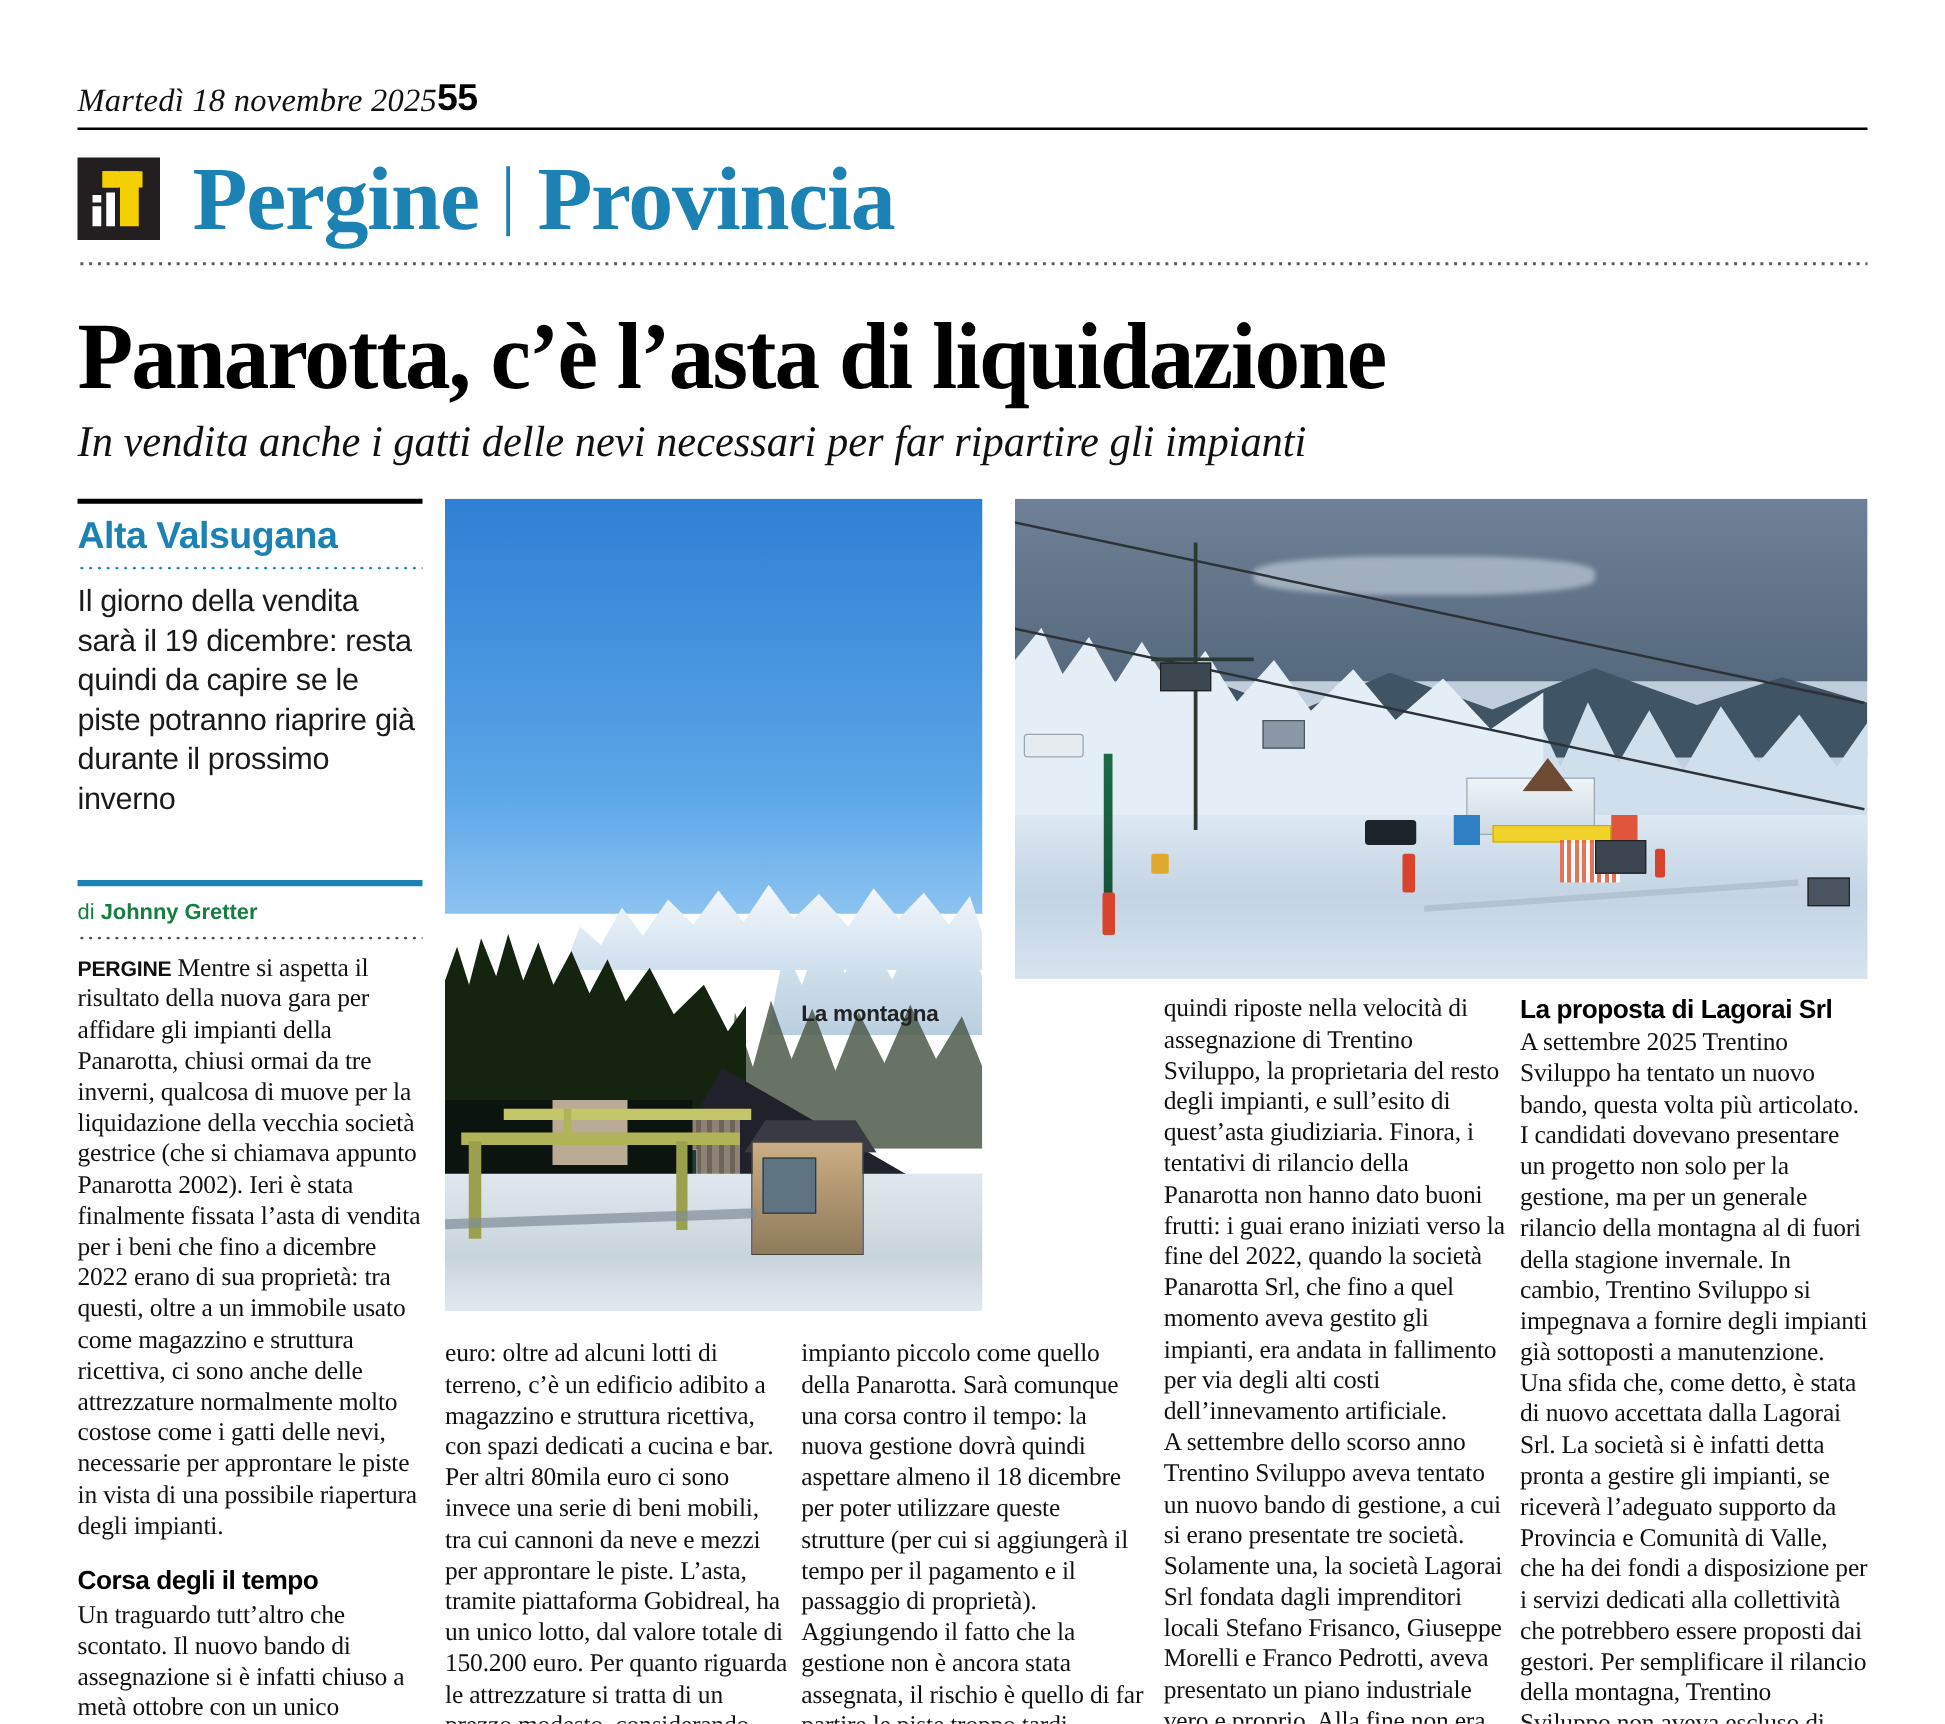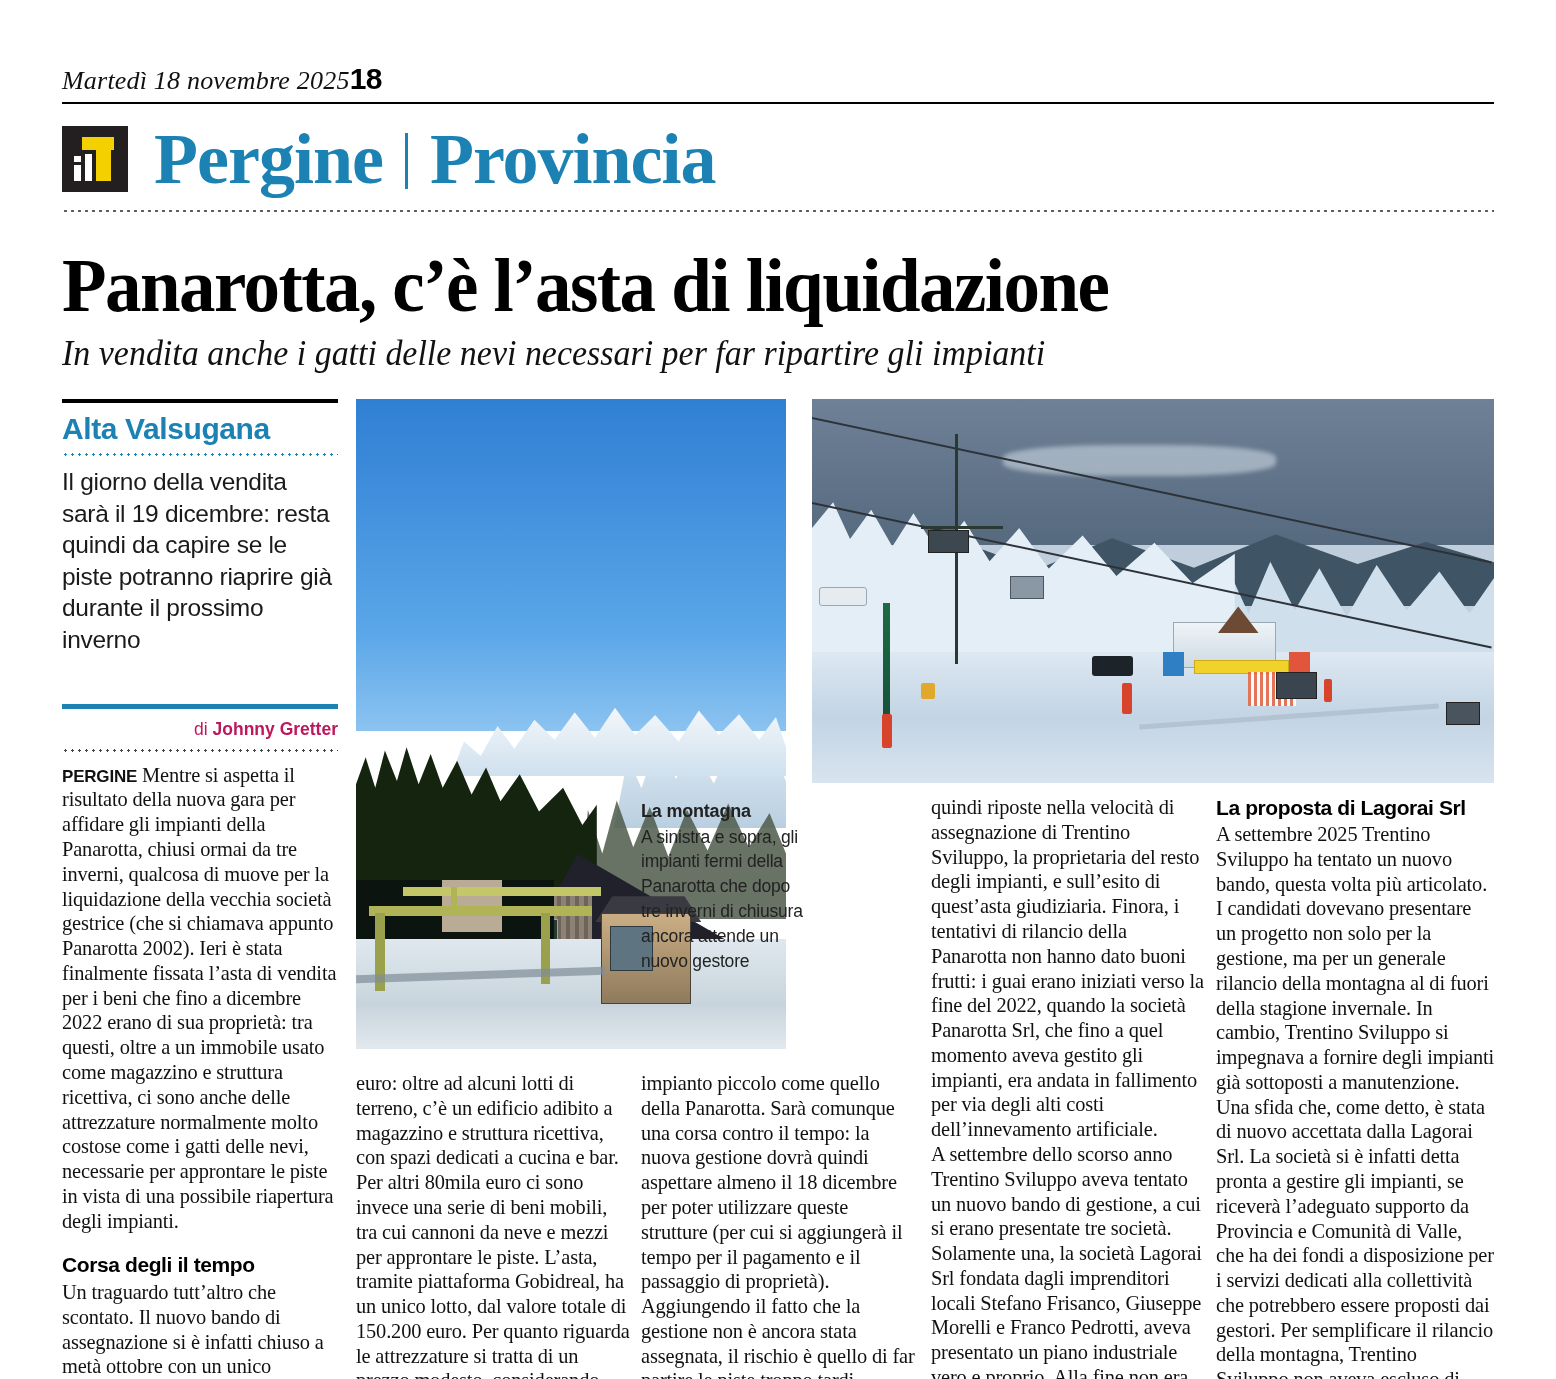--- a/index.html
+++ b/index.html
@@ -158,23 +158,22 @@
   }
   .byline-rule {
     height: 5px;
     background: #1b82b3;
     margin-top: 48px;
     margin-bottom: 10px;
   }
   .byline {
     font-family: "Liberation Sans", sans-serif;
     font-size: 17.5px;
-    color: #be185d;
+    color: #15803d;
     padding-bottom: 9px;
-    text-align: right;
   }
   .byline b { font-weight: bold; }
   .byline-dots {
     height: 3px;
     background-image: radial-gradient(circle, #444 1px, transparent 1.2px);
     background-size: 7px 3px;
     background-repeat: repeat-x;
     margin-bottom: 11px;
   }
 
@@ -327,21 +326,21 @@
   }
   .caption b { font-weight: bold; font-size: 18px; }
 </style>
 </head>
 <body>
 
 <div class="page">
 
   <div class="topbar">
     <div class="topdate">Martedì 18 novembre 2025</div>
-    <div class="pagenum">18</div>
+    <div class="pagenum">55</div>
   </div>
   <div class="rule-thin"></div>
 
   <div class="masthead">
     <div class="logo">
       <div class="t-bar"></div>
         <div class="t-bar2"></div>
         <div class="t-stem"></div>
       <div class="i-dot"></div>
         <div class="i-stem"></div>
@@ -436,21 +435,20 @@
 
     <div class="col c2" style="top:672px;">
       <div class="body">
         <p>euro: oltre ad alcuni lotti di terreno, c’è un edificio adibito a magazzino e struttura ricettiva, con spazi dedicati a cucina e bar. Per altri 80mila euro ci sono invece una serie di beni mobili, tra cui cannoni da neve e mezzi per approntare le piste. L’asta, tramite piattaforma Gobidreal, ha un unico lotto, dal valore totale di 150.200 euro. Per quanto riguarda le attrezzature si tratta di un prezzo modesto, considerando che un gatto delle nevi può arrivare a costare anche 400mila euro, un prezzo proibitivo per un</p>
       </div>
     </div>
 
     <div class="col c3" style="top:400px; width:168px;">
       <div class="caption">
         <b>La montagna</b><br>
-        <span>A sinistra e sopra, gli impianti fermi della Panarotta che dopo tre inverni di chiusura ancora attende un nuovo gestore</span>
       </div>
     </div>
     <div class="col c3" style="top:672px;">
       <div class="body">
         <p>impianto piccolo come quello della Panarotta. Sarà comunque una corsa contro il tempo: la nuova gestione dovrà quindi aspettare almeno il 18 dicembre per poter utilizzare queste strutture (per cui si aggiungerà il tempo per il pagamento e il passaggio di proprietà). Aggiungendo il fatto che la gestione non è ancora stata assegnata, il rischio è quello di far partire le piste troppo tardi.</p>
 
       </div>
     </div>
 
     <div class="col c4" style="top:396px;">

